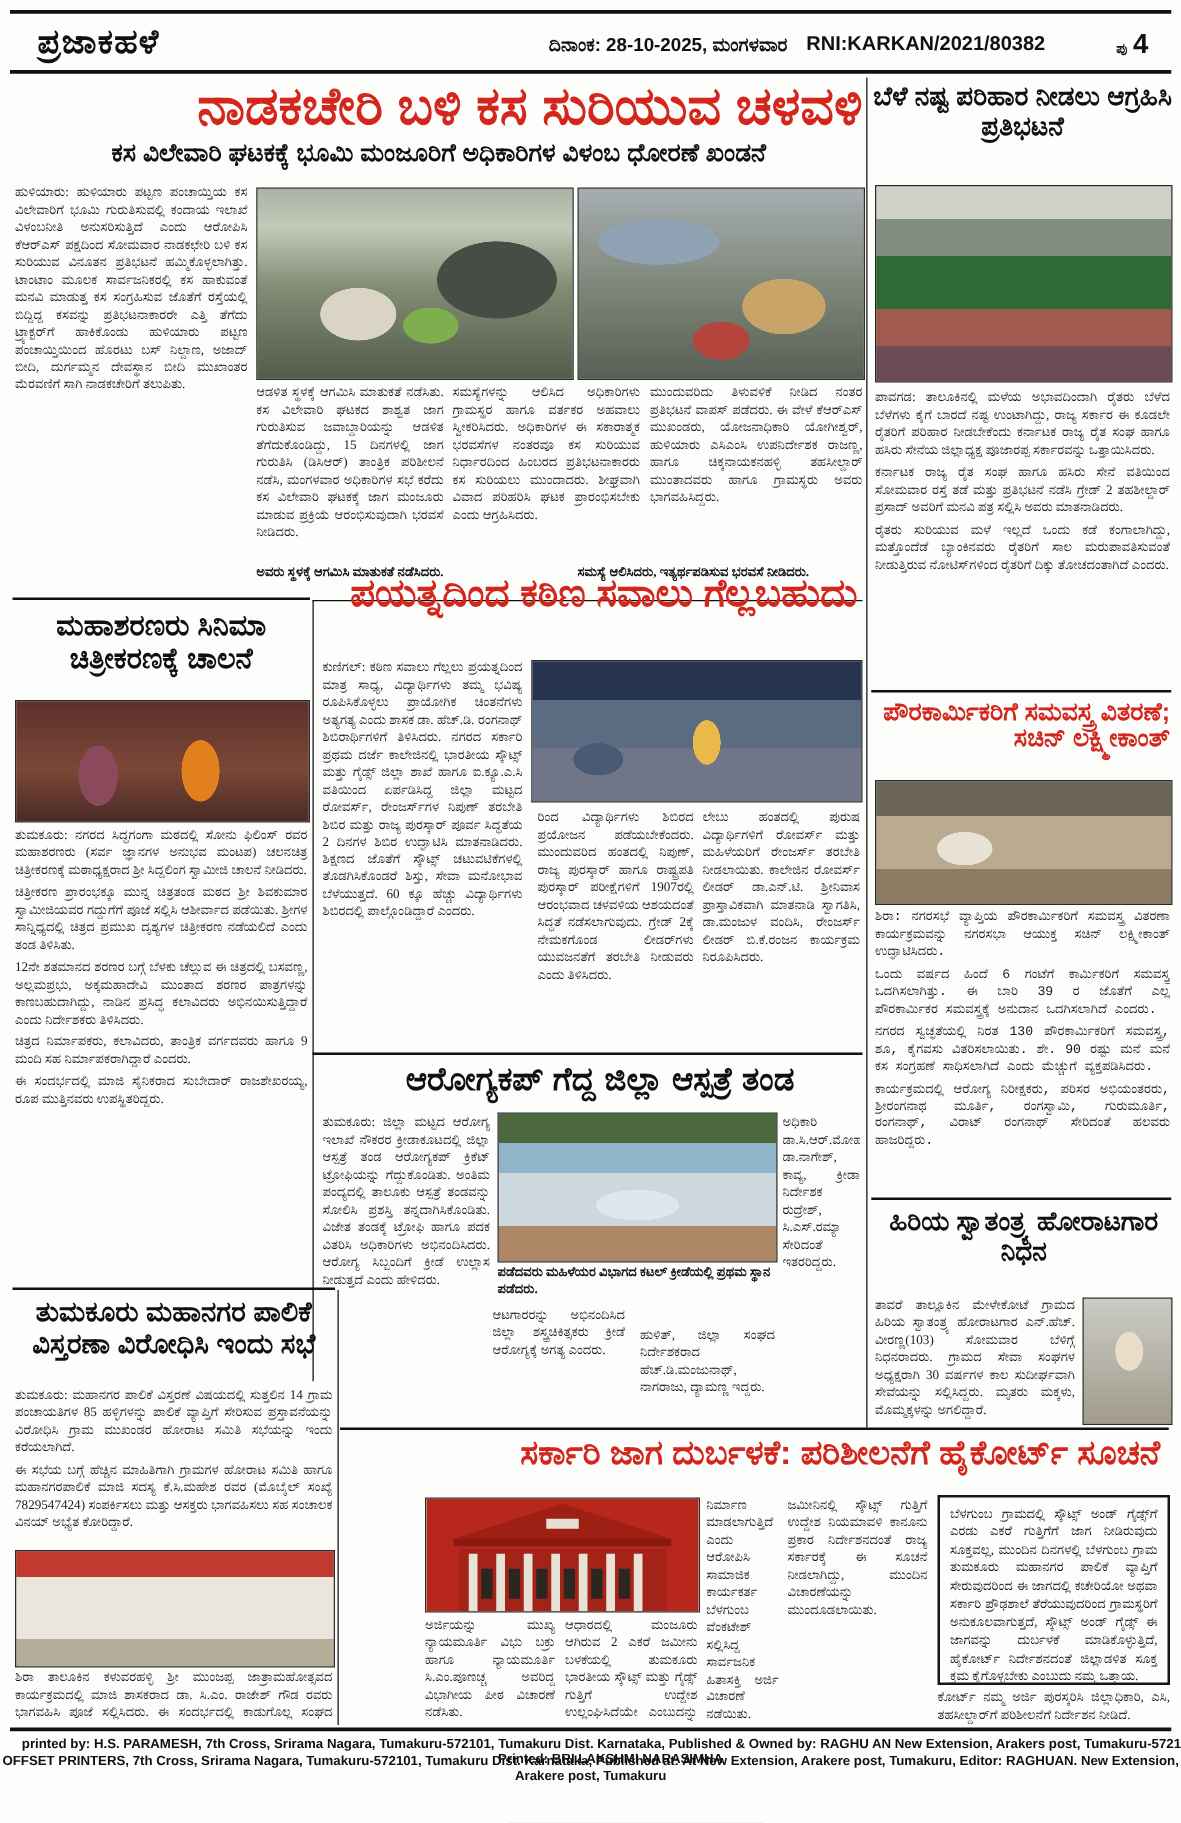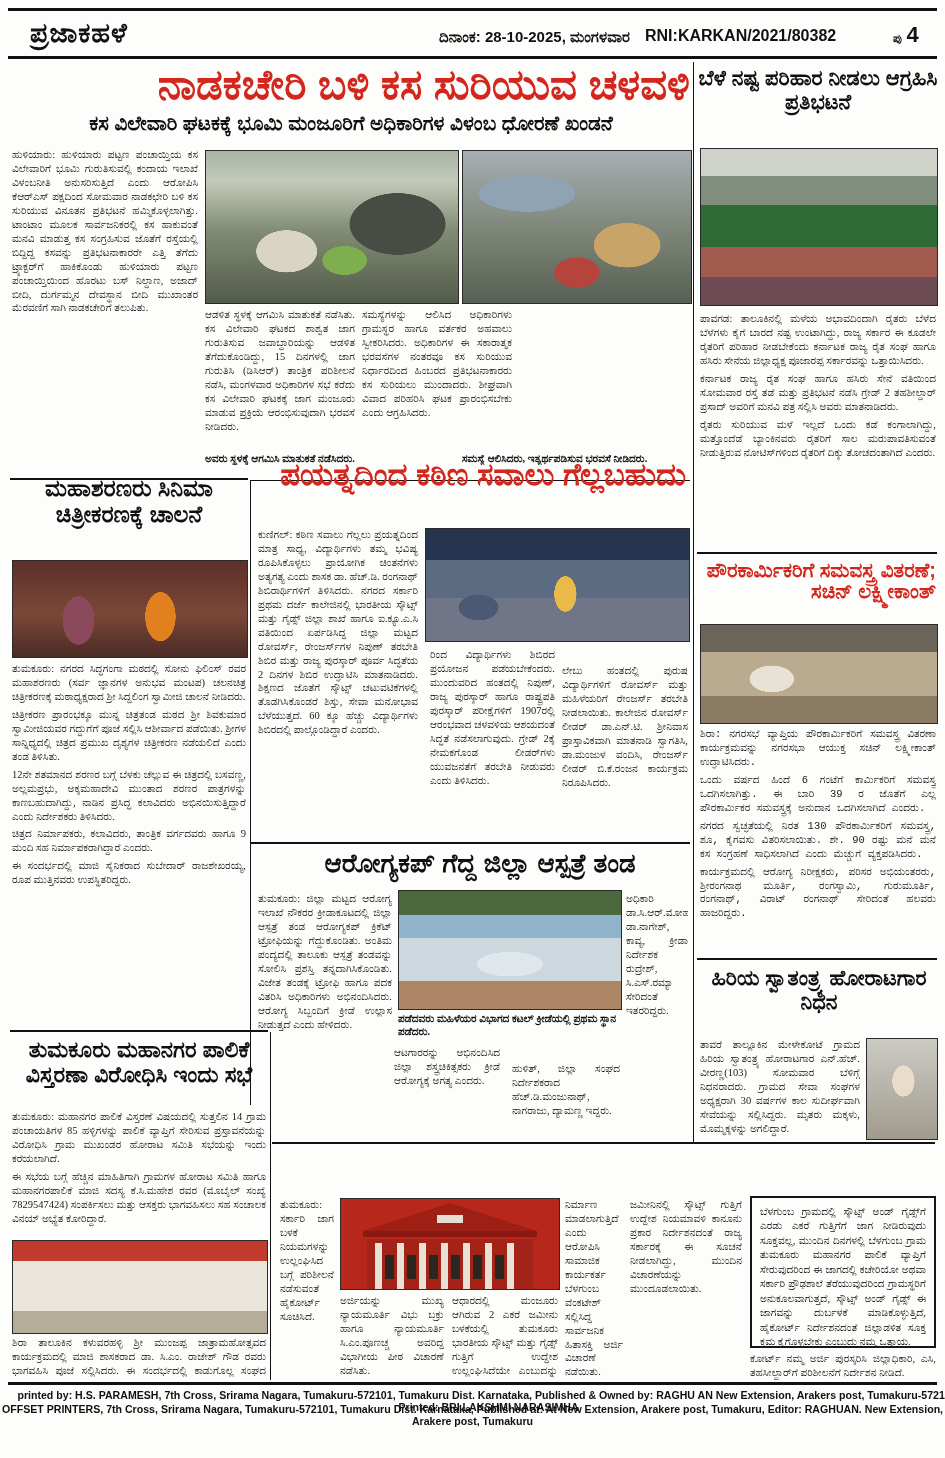--- a/index.html
+++ b/index.html
@@ -76,52 +76,53 @@
   <div class="abs hl-red" style="left:12px;top:63px;width:678px;font-size:42px;">ನಾಡಕಚೇರಿ ಬಳಿ ಕಸ ಸುರಿಯುವ ಚಳವಳಿ</div>
   <div class="abs hl-black" style="left:12px;top:112px;width:678px;font-size:20px;">ಕಸ ವಿಲೇವಾರಿ ಘಟಕಕ್ಕೆ ಭೂಮಿ ಮಂಜೂರಿಗೆ ಅಧಿಕಾರಿಗಳ ವಿಳಂಬ ಧೋರಣೆ ಖಂಡನೆ</div>
 
   <div class="abs body-txt" style="left:12px;top:148px;width:186px;height:318px;">ಹುಳಿಯಾರು: ಹುಳಿಯಾರು ಪಟ್ಟಣ ಪಂಚಾಯ್ತಿಯ ಕಸ ವಿಲೇವಾರಿಗೆ ಭೂಮಿ ಗುರುತಿಸುವಲ್ಲಿ ಕಂದಾಯ ಇಲಾಖೆ ವಿಳಂಬನೀತಿ ಅನುಸರಿಸುತ್ತಿದೆ ಎಂದು ಆರೋಪಿಸಿ ಕೆಆರ್‌ಎಸ್ ಪಕ್ಷದಿಂದ ಸೋಮವಾರ ನಾಡಕಛೇರಿ ಬಳಿ ಕಸ ಸುರಿಯುವ ವಿನೂತನ ಪ್ರತಿಭಟನೆ ಹಮ್ಮಿಕೊಳ್ಳಲಾಗಿತ್ತು. ಟಾಂಟಾಂ ಮೂಲಕ ಸಾರ್ವಜನಿಕರಲ್ಲಿ ಕಸ ಹಾಕುವಂತೆ ಮನವಿ ಮಾಡುತ್ತ ಕಸ ಸಂಗ್ರಹಿಸುವ ಜೊತೆಗೆ ರಸ್ತೆಯಲ್ಲಿ ಬಿದ್ದಿದ್ದ ಕಸವನ್ನು ಪ್ರತಿಭಟನಾಕಾರರೇ ಎತ್ತಿ ತೆಗೆದು ಟ್ರ್ಯಾಕ್ಟರ್‌ಗೆ ಹಾಕಿಕೊಂಡು ಹುಳಿಯಾರು ಪಟ್ಟಣ ಪಂಚಾಯ್ತಿಯಿಂದ ಹೊರಟು ಬಸ್ ನಿಲ್ದಾಣ, ಅಜಾದ್ ಬೀದಿ, ದುರ್ಗಮ್ಮನ ದೇವಸ್ಥಾನ ಬೀದಿ ಮುಖಾಂತರ ಮೆರವಣಿಗೆ ಸಾಗಿ ನಾಡಕಚೇರಿಗೆ ತಲುಪಿತು.</div>
 
   <div class="photo ph-garbage" style="left:205px;top:150px;width:252px;height:152px;"></div>
   <div class="photo ph-crowd2" style="left:462px;top:150px;width:228px;height:152px;"></div>
 
   <div class="abs body-txt" style="left:205px;top:308px;width:150px;height:140px;">ಆಡಳಿತ ಸ್ಥಳಕ್ಕೆ ಆಗಮಿಸಿ ಮಾತುಕತೆ ನಡೆಸಿತು. ಕಸ ವಿಲೇವಾರಿ ಘಟಕದ ಶಾಶ್ವತ ಜಾಗ ಗುರುತಿಸುವ ಜವಾಬ್ದಾರಿಯನ್ನು ಆಡಳಿತ ತೆಗೆದುಕೊಂಡಿದ್ದು, 15 ದಿನಗಳಲ್ಲಿ ಜಾಗ ಗುರುತಿಸಿ (ಡಿಸಿಆರ್) ತಾಂತ್ರಿಕ ಪರಿಶೀಲನೆ ನಡೆಸಿ, ಮಂಗಳವಾರ ಅಧಿಕಾರಿಗಳ ಸಭೆ ಕರೆದು ಕಸ ವಿಲೇವಾರಿ ಘಟಕಕ್ಕೆ ಜಾಗ ಮಂಜೂರು ಮಾಡುವ ಪ್ರಕ್ರಿಯೆ ಆರಂಭಿಸುವುದಾಗಿ ಭರವಸೆ ನೀಡಿದರು.</div>
   <div class="abs body-txt" style="left:362px;top:308px;width:150px;height:140px;">ಸಮಸ್ಯೆಗಳನ್ನು ಆಲಿಸಿದ ಅಧಿಕಾರಿಗಳು ಗ್ರಾಮಸ್ಥರ ಹಾಗೂ ವರ್ತಕರ ಅಹವಾಲು ಸ್ವೀಕರಿಸಿದರು. ಅಧಿಕಾರಿಗಳ ಈ ಸಕಾರಾತ್ಮಕ ಭರವಸೆಗಳ ನಂತರವೂ ಕಸ ಸುರಿಯುವ ನಿರ್ಧಾರದಿಂದ ಹಿಂಬರದ ಪ್ರತಿಭಟನಾಕಾರರು ಕಸ ಸುರಿಯಲು ಮುಂದಾದರು. ಶೀಘ್ರವಾಗಿ ವಿವಾದ ಪರಿಹರಿಸಿ ಘಟಕ ಪ್ರಾರಂಭಿಸಬೇಕು ಎಂದು ಆಗ್ರಹಿಸಿದರು.</div>
+  <div class="abs body-txt" style="left:520px;top:308px;width:170px;height:140px;">ಮುಂದುವರಿದು ತಿಳುವಳಿಕೆ ನೀಡಿದ ನಂತರ ಪ್ರತಿಭಟನೆ ವಾಪಸ್ ಪಡೆದರು. ಈ ವೇಳೆ ಕೆಆರ್‌ಎಸ್ ಮುಖಂಡರು, ಯೋಜನಾಧಿಕಾರಿ ಯೋಗೀಶ್ವರ್, ಹುಳಿಯಾರು ಎಸಿಎಂಸಿ ಉಪನಿರ್ದೇಶಕ ರಾಜಣ್ಣ, ಹಾಗೂ ಚಿಕ್ಕನಾಯಕನಹಳ್ಳಿ ತಹಸೀಲ್ದಾರ್ ಮುಂತಾದವರು ಹಾಗೂ ಗ್ರಾಮಸ್ಥರು ಅವರು ಭಾಗವಹಿಸಿದ್ದರು.</div>
 
   <div class="abs caption" style="left:205px;top:452px;width:250px;">ಅವರು ಸ್ಥಳಕ್ಕೆ ಆಗಮಿಸಿ ಮಾತುಕತೆ ನಡೆಸಿದರು.</div>
   <div class="abs caption" style="left:462px;top:452px;width:228px;">ಸಮಸ್ಯೆ ಆಲಿಸಿದರು, ಇತ್ಯರ್ಥಪಡಿಸುವ ಭರವಸೆ ನೀಡಿದರು.</div>
 
   <div class="abs rule" style="left:693px;top:62px;width:1px;height:1080px;"></div>
 
   <div class="abs hl-black" style="left:698px;top:66px;width:240px;font-size:21px;">ಬೆಳೆ ನಷ್ಟ ಪರಿಹಾರ ನೀಡಲು ಆಗ್ರಹಿಸಿ ಪ್ರತಿಭಟನೆ</div>
   <div class="photo ph-banner-green" style="left:700px;top:148px;width:236px;height:156px;"></div>
   <div class="abs body-txt" style="left:700px;top:312px;width:236px;height:238px;">
     <p>ಪಾವಗಡ: ತಾಲೂಕಿನಲ್ಲಿ ಮಳೆಯ ಅಭಾವದಿಂದಾಗಿ ರೈತರು ಬೆಳೆದ ಬೆಳೆಗಳು ಕೈಗೆ ಬಾರದೆ ನಷ್ಟ ಉಂಟಾಗಿದ್ದು, ರಾಜ್ಯ ಸರ್ಕಾರ ಈ ಕೂಡಲೇ ರೈತರಿಗೆ ಪರಿಹಾರ ನೀಡಬೇಕೆಂದು ಕರ್ನಾಟಕ ರಾಜ್ಯ ರೈತ ಸಂಘ ಹಾಗೂ ಹಸಿರು ಸೇನೆಯ ಜಿಲ್ಲಾಧ್ಯಕ್ಷ ಪೂಜಾರಪ್ಪ ಸರ್ಕಾರವನ್ನು ಒತ್ತಾಯಿಸಿದರು.</p>
     <p>ಕರ್ನಾಟಕ ರಾಜ್ಯ ರೈತ ಸಂಘ ಹಾಗೂ ಹಸಿರು ಸೇನೆ ವತಿಯಿಂದ ಸೋಮವಾರ ರಸ್ತೆ ತಡೆ ಮತ್ತು ಪ್ರತಿಭಟನೆ ನಡೆಸಿ ಗ್ರೇಡ್ 2 ತಹಶೀಲ್ದಾರ್ ಪ್ರಸಾದ್ ಅವರಿಗೆ ಮನವಿ ಪತ್ರ ಸಲ್ಲಿಸಿ ಅವರು ಮಾತನಾಡಿದರು.</p>
     <p>ರೈತರು ಸುರಿಯುವ ಮಳೆ ಇಲ್ಲದೆ ಒಂದು ಕಡೆ ಕಂಗಾಲಾಗಿದ್ದು, ಮತ್ತೊಂದೆಡೆ ಬ್ಯಾಂಕಿನವರು ರೈತರಿಗೆ ಸಾಲ ಮರುಪಾವತಿಸುವಂತೆ ನೀಡುತ್ತಿರುವ ನೋಟಿಸ್‌ಗಳಿಂದ ರೈತರಿಗೆ ದಿಕ್ಕು ತೋಚದಂತಾಗಿದೆ ಎಂದರು.</p>
   </div>
 
   <div class="abs rule" style="left:10px;top:478px;width:238px;height:2px;"></div>
-  <div class="abs hl-black" style="left:12px;top:476px;width:234px;font-size:23px;">ಮಹಾಶರಣರು ಸಿನಿಮಾ ಚಿತ್ರೀಕರಣಕ್ಕೆ ಚಾಲನೆ</div>
+  <div class="abs hl-black" style="left:12px;top:488px;width:234px;font-size:23px;">ಮಹಾಶರಣರು ಸಿನಿಮಾ ಚಿತ್ರೀಕರಣಕ್ಕೆ ಚಾಲನೆ</div>
   <div class="photo ph-swami" style="left:12px;top:560px;width:234px;height:96px;"></div>
   <div class="abs body-txt" style="left:12px;top:662px;width:234px;height:362px;">
     <p>ತುಮಕೂರು: ನಗರದ ಸಿದ್ಧಗಂಗಾ ಮಠದಲ್ಲಿ ಸೋನು ಫಿಲಿಂಸ್ ರವರ ಮಹಾಶರಣರು (ಸರ್ವ ಜ್ಞಾನಗಳ ಅನುಭವ ಮಂಟಪ) ಚಲನಚಿತ್ರ ಚಿತ್ರೀಕರಣಕ್ಕೆ ಮಠಾಧ್ಯಕ್ಷರಾದ ಶ್ರೀ ಸಿದ್ದಲಿಂಗ ಸ್ವಾಮೀಜಿ ಚಾಲನೆ ನೀಡಿದರು.</p>
     <p>ಚಿತ್ರೀಕರಣ ಪ್ರಾರಂಭಕ್ಕೂ ಮುನ್ನ ಚಿತ್ರತಂಡ ಮಠದ ಶ್ರೀ ಶಿವಕುಮಾರ ಸ್ವಾಮೀಜಿಯವರ ಗದ್ದುಗೆಗೆ ಪೂಜೆ ಸಲ್ಲಿಸಿ ಆಶೀರ್ವಾದ ಪಡೆಯಿತು. ಶ್ರೀಗಳ ಸಾನ್ನಿಧ್ಯದಲ್ಲಿ ಚಿತ್ರದ ಪ್ರಮುಖ ದೃಶ್ಯಗಳ ಚಿತ್ರೀಕರಣ ನಡೆಯಲಿದೆ ಎಂದು ತಂಡ ತಿಳಿಸಿತು.</p>
     <p>12ನೇ ಶತಮಾನದ ಶರಣರ ಬಗ್ಗೆ ಬೆಳಕು ಚೆಲ್ಲುವ ಈ ಚಿತ್ರದಲ್ಲಿ ಬಸವಣ್ಣ, ಅಲ್ಲಮಪ್ರಭು, ಅಕ್ಕಮಹಾದೇವಿ ಮುಂತಾದ ಶರಣರ ಪಾತ್ರಗಳನ್ನು ಕಾಣಬಹುದಾಗಿದ್ದು, ನಾಡಿನ ಪ್ರಸಿದ್ಧ ಕಲಾವಿದರು ಅಭಿನಯಿಸುತ್ತಿದ್ದಾರೆ ಎಂದು ನಿರ್ದೇಶಕರು ತಿಳಿಸಿದರು.</p>
     <p>ಚಿತ್ರದ ನಿರ್ಮಾಪಕರು, ಕಲಾವಿದರು, ತಾಂತ್ರಿಕ ವರ್ಗದವರು ಹಾಗೂ 9 ಮಂದಿ ಸಹ ನಿರ್ಮಾಪಕರಾಗಿದ್ದಾರೆ ಎಂದರು.</p>
     <p>ಈ ಸಂದರ್ಭದಲ್ಲಿ ಮಾಜಿ ಸೈನಿಕರಾದ ಸುಬೇದಾರ್ ರಾಜಶೇಖರಯ್ಯ, ರೂಪ ಮುತ್ತಿನವರು ಉಪಸ್ಥಿತರಿದ್ದರು.</p>
   </div>
 
   <div class="abs rule" style="left:250px;top:480px;width:440px;height:1px;"></div>
   <div class="abs rule" style="left:250px;top:480px;width:1px;height:625px;"></div>
   <div class="abs hl-red" style="left:258px;top:459px;width:428px;font-size:31px;">ಪಯತ್ನದಿಂದ ಕಠಿಣ ಸವಾಲು ಗೆಲ್ಲಬಹುದು</div>
   <div class="photo ph-scouts" style="left:425px;top:528px;width:263px;height:112px;"></div>
   <div class="abs body-txt" style="left:258px;top:528px;width:160px;height:308px;">ಕುಣಿಗಲ್: ಕಠಿಣ ಸವಾಲು ಗೆಲ್ಲಲು ಪ್ರಯತ್ನದಿಂದ ಮಾತ್ರ ಸಾಧ್ಯ, ವಿದ್ಯಾರ್ಥಿಗಳು ತಮ್ಮ ಭವಿಷ್ಯ ರೂಪಿಸಿಕೊಳ್ಳಲು ಪ್ರಾಯೋಗಿಕ ಚಿಂತನೆಗಳು ಅತ್ಯಗತ್ಯ ಎಂದು ಶಾಸಕ ಡಾ. ಹೆಚ್.ಡಿ. ರಂಗನಾಥ್ ಶಿಬಿರಾರ್ಥಿಗಳಿಗೆ ತಿಳಿಸಿದರು. ನಗರದ ಸರ್ಕಾರಿ ಪ್ರಥಮ ದರ್ಜೆ ಕಾಲೇಜಿನಲ್ಲಿ ಭಾರತೀಯ ಸ್ಕೌಟ್ಸ್ ಮತ್ತು ಗೈಡ್ಸ್ ಜಿಲ್ಲಾ ಶಾಖೆ ಹಾಗೂ ಐ.ಕ್ಯೂ.ಎ.ಸಿ ವತಿಯಿಂದ ಏರ್ಪಡಿಸಿದ್ದ ಜಿಲ್ಲಾ ಮಟ್ಟದ ರೋವರ್ಸ್, ರೇಂಜರ್ಸ್‌ಗಳ ನಿಪುಣ್ ತರಬೇತಿ ಶಿಬಿರ ಮತ್ತು ರಾಜ್ಯ ಪುರಸ್ಕಾರ್ ಪೂರ್ವ ಸಿದ್ಧತೆಯ 2 ದಿನಗಳ ಶಿಬಿರ ಉದ್ಘಾಟಿಸಿ ಮಾತನಾಡಿದರು. ಶಿಕ್ಷಣದ ಜೊತೆಗೆ ಸ್ಕೌಟ್ಸ್ ಚಟುವಟಿಕೆಗಳಲ್ಲಿ ತೊಡಗಿಸಿಕೊಂಡರೆ ಶಿಸ್ತು, ಸೇವಾ ಮನೋಭಾವ ಬೆಳೆಯುತ್ತದೆ. 60 ಕ್ಕೂ ಹೆಚ್ಚು ವಿದ್ಯಾರ್ಥಿಗಳು ಶಿಬಿರದಲ್ಲಿ ಪಾಲ್ಗೊಂಡಿದ್ದಾರೆ ಎಂದರು.</div>
   <div class="abs body-txt" style="left:430px;top:648px;width:125px;height:188px;">ರಿಂದ ವಿದ್ಯಾರ್ಥಿಗಳು ಶಿಬಿರದ ಪ್ರಯೋಜನ ಪಡೆಯಬೇಕೆಂದರು. ಮುಂದುವರಿದ ಹಂತದಲ್ಲಿ ನಿಪುಣ್, ರಾಜ್ಯ ಪುರಸ್ಕಾರ್ ಹಾಗೂ ರಾಷ್ಟ್ರಪತಿ ಪುರಸ್ಕಾರ್ ಪರೀಕ್ಷೆಗಳಿಗೆ 1907ರಲ್ಲಿ ಆರಂಭವಾದ ಚಳವಳಿಯ ಆಶಯದಂತೆ ಸಿದ್ಧತೆ ನಡೆಸಲಾಗುವುದು. ಗ್ರೇಡ್ 2ಕ್ಕೆ ನೇಮಕಗೊಂಡ ಲೀಡರ್‌ಗಳು ಯುವಜನತೆಗೆ ತರಬೇತಿ ನೀಡುವರು ಎಂದು ತಿಳಿಸಿದರು.</div>
-  <div class="abs body-txt" style="left:562px;top:648px;width:126px;height:188px;margin-top:16px;">ಲೇಬು ಹಂತದಲ್ಲಿ ಪುರುಷ ವಿದ್ಯಾರ್ಥಿಗಳಿಗೆ ರೋವರ್ಸ್ ಮತ್ತು ಮಹಿಳೆಯರಿಗೆ ರೇಂಜರ್ಸ್ ತರಬೇತಿ ನೀಡಲಾಯಿತು. ಕಾಲೇಜಿನ ರೋವರ್ಸ್ ಲೀಡರ್ ಡಾ.ಎನ್.ಟಿ. ಶ್ರೀನಿವಾಸ ಪ್ರಾಸ್ತಾವಿಕವಾಗಿ ಮಾತನಾಡಿ ಸ್ವಾಗತಿಸಿ, ಡಾ.ಮಂಜುಳ ವಂದಿಸಿ, ರೇಂಜರ್ಸ್ ಲೀಡರ್ ಬಿ.ಕೆ.ರಂಜನ ಕಾರ್ಯಕ್ರಮ ನಿರೂಪಿಸಿದರು.</div>
+  <div class="abs body-txt" style="left:562px;top:648px;width:126px;height:188px;">ಲೇಬು ಹಂತದಲ್ಲಿ ಪುರುಷ ವಿದ್ಯಾರ್ಥಿಗಳಿಗೆ ರೋವರ್ಸ್ ಮತ್ತು ಮಹಿಳೆಯರಿಗೆ ರೇಂಜರ್ಸ್ ತರಬೇತಿ ನೀಡಲಾಯಿತು. ಕಾಲೇಜಿನ ರೋವರ್ಸ್ ಲೀಡರ್ ಡಾ.ಎನ್.ಟಿ. ಶ್ರೀನಿವಾಸ ಪ್ರಾಸ್ತಾವಿಕವಾಗಿ ಮಾತನಾಡಿ ಸ್ವಾಗತಿಸಿ, ಡಾ.ಮಂಜುಳ ವಂದಿಸಿ, ರೇಂಜರ್ಸ್ ಲೀಡರ್ ಬಿ.ಕೆ.ರಂಜನ ಕಾರ್ಯಕ್ರಮ ನಿರೂಪಿಸಿದರು.</div>
 
   <div class="abs rule" style="left:250px;top:842px;width:440px;height:2px;"></div>
   <div class="abs hl-black" style="left:278px;top:849px;width:404px;font-size:26px;">ಆರೋಗ್ಯಕಪ್ ಗೆದ್ದ ಜಿಲ್ಲಾ ಆಸ್ಪತ್ರೆ ತಂಡ</div>
   <div class="abs body-txt" style="left:258px;top:892px;width:134px;height:212px;">ತುಮಕೂರು: ಜಿಲ್ಲಾ ಮಟ್ಟದ ಆರೋಗ್ಯ ಇಲಾಖೆ ನೌಕರರ ಕ್ರೀಡಾಕೂಟದಲ್ಲಿ ಜಿಲ್ಲಾ ಆಸ್ಪತ್ರೆ ತಂಡ ಆರೋಗ್ಯಕಪ್ ಕ್ರಿಕೆಟ್ ಟ್ರೋಫಿಯನ್ನು ಗೆದ್ದುಕೊಂಡಿತು. ಅಂತಿಮ ಪಂದ್ಯದಲ್ಲಿ ತಾಲೂಕು ಆಸ್ಪತ್ರೆ ತಂಡವನ್ನು ಸೋಲಿಸಿ ಪ್ರಶಸ್ತಿ ತನ್ನದಾಗಿಸಿಕೊಂಡಿತು. ವಿಜೇತ ತಂಡಕ್ಕೆ ಟ್ರೋಫಿ ಹಾಗೂ ಪದಕ ವಿತರಿಸಿ ಅಧಿಕಾರಿಗಳು ಅಭಿನಂದಿಸಿದರು. ಆರೋಗ್ಯ ಸಿಬ್ಬಂದಿಗೆ ಕ್ರೀಡೆ ಉಲ್ಲಾಸ ನೀಡುತ್ತದೆ ಎಂದು ಹೇಳಿದರು.</div>
   <div class="photo ph-cricket" style="left:398px;top:890px;width:222px;height:118px;"></div>
   <div class="abs caption" style="left:398px;top:1012px;width:222px;height:30px;">ಪಡೆದವರು ಮಹಿಳೆಯರ ವಿಭಾಗದ ಕಟಲ್ ಕ್ರೀಡೆಯಲ್ಲಿ ಪ್ರಥಮ ಸ್ಥಾನ ಪಡೆದರು.</div>
   <div class="abs body-txt" style="left:394px;top:1046px;width:106px;height:58px;">ಆಟಗಾರರನ್ನು ಅಭಿನಂದಿಸಿದ ಜಿಲ್ಲಾ ಶಸ್ತ್ರಚಿಕಿತ್ಸಕರು ಕ್ರೀಡೆ ಆರೋಗ್ಯಕ್ಕೆ ಅಗತ್ಯ ಎಂದರು.</div>
   <div class="abs body-txt" style="left:512px;top:1046px;width:108px;height:58px;margin-top:16px;">ಹುಳಿತ್, ಜಿಲ್ಲಾ ಸಂಘದ ನಿರ್ದೇಶಕರಾದ ಹೆಚ್.ಡಿ.ಮಂಜುನಾಥ್, ನಾಗರಾಜು, ದ್ಯಾಮಣ್ಣ ಇದ್ದರು.</div>
   <div class="abs body-txt" style="left:626px;top:892px;width:62px;height:212px;">ಅಧಿಕಾರಿ ಡಾ.ಸಿ.ಆರ್.ಮೋಹನ್, ಡಾ.ನಾಗೇಶ್, ಕಾವ್ಯ, ಕ್ರೀಡಾ ನಿರ್ದೇಶಕ ರುದ್ರೇಶ್, ಸಿ.ಎಸ್.ರಮ್ಯಾ ಸೇರಿದಂತೆ ಇತರರಿದ್ದರು.</div>
 
@@ -144,22 +145,22 @@
   <div class="abs rule" style="left:270px;top:1032px;width:1px;height:348px;"></div>
   <div class="abs hl-black" style="left:12px;top:1038px;width:254px;font-size:22px;">ತುಮಕೂರು ಮಹಾನಗರ ಪಾಲಿಕೆ ವಿಸ್ತರಣಾ ವಿರೋಧಿಸಿ ಇಂದು ಸಭೆ</div>
   <div class="abs body-txt" style="left:12px;top:1110px;width:254px;height:128px;">
     <p>ತುಮಕೂರು: ಮಹಾನಗರ ಪಾಲಿಕೆ ವಿಸ್ತರಣೆ ವಿಷಯದಲ್ಲಿ ಸುತ್ತಲಿನ 14 ಗ್ರಾಮ ಪಂಚಾಯತಿಗಳ 85 ಹಳ್ಳಿಗಳನ್ನು ಪಾಲಿಕೆ ವ್ಯಾಪ್ತಿಗೆ ಸೇರಿಸುವ ಪ್ರಸ್ತಾವನೆಯನ್ನು ವಿರೋಧಿಸಿ ಗ್ರಾಮ ಮುಖಂಡರ ಹೋರಾಟ ಸಮಿತಿ ಸಭೆಯನ್ನು ಇಂದು ಕರೆಯಲಾಗಿದೆ.</p>
     <p>ಈ ಸಭೆಯ ಬಗ್ಗೆ ಹೆಚ್ಚಿನ ಮಾಹಿತಿಗಾಗಿ ಗ್ರಾಮಗಳ ಹೋರಾಟ ಸಮಿತಿ ಹಾಗೂ ಮಹಾನಗರಪಾಲಿಕೆ ಮಾಜಿ ಸದಸ್ಯ ಕೆ.ಸಿ.ಮಹೇಶ ರವರ (ಮೊಬೈಲ್ ಸಂಖ್ಯೆ 7829547424) ಸಂಪರ್ಕಿಸಲು ಮತ್ತು ಆಸಕ್ತರು ಭಾಗವಹಿಸಲು ಸಹ ಸಂಚಾಲಕ ವಿನಯ್ ಅಭ್ಯೆತ ಕೋರಿದ್ದಾರೆ.</p>
   </div>
   <div class="photo ph-event" style="left:12px;top:1240px;width:254px;height:92px;"></div>
   <div class="abs body-txt" style="left:12px;top:1336px;width:254px;height:44px;">ಶಿರಾ ತಾಲೂಕಿನ ಕಳುವರಹಳ್ಳಿ ಶ್ರೀ ಮುಂಜಪ್ಪ ಜಾತ್ರಾಮಹೋತ್ಸವದ ಕಾರ್ಯಕ್ರಮದಲ್ಲಿ ಮಾಜಿ ಶಾಸಕರಾದ ಡಾ. ಸಿ.ಎಂ. ರಾಜೇಶ್ ಗೌಡ ರವರು ಭಾಗವಹಿಸಿ ಪೂಜೆ ಸಲ್ಲಿಸಿದರು. ಈ ಸಂದರ್ಭದಲ್ಲಿ ಕಾಡುಗೊಲ್ಲ ಸಂಘದ ರಾಜ್ಯಾಧ್ಯಕ್ಷ ರಾಜಣ್ಣ, ಮುಖಂಡರಾದ ಈಶ್ವರ್, ದೊಡ್ಡಿರಪ್ಪ, ಶಿವಣ್ಣ, ಗುಮ್ಮಣ್ಣ ಇದ್ದರು.</div>
 
   <div class="abs rule" style="left:272px;top:1142px;width:663px;height:2px;"></div>
+  <div class="abs hl-red" style="left:280px;top:1148px;width:648px;font-size:27px;">ಸರ್ಕಾರಿ ಜಾಗ ದುರ್ಬಳಕೆ: ಪರಿಶೀಲನೆಗೆ ಹೈಕೋರ್ಟ್ ಸೂಚನೆ</div>
 
-  <div class="abs body-txt" style="left:280px;top:1198px;width:54px;height:180px;">ತುಮಕೂರು: ಸರ್ಕಾರಿ ಜಾಗ ಬಳಕೆ ನಿಯಮಗಳನ್ನು ಉಲ್ಲಂಘಿಸಿದ ಬಗ್ಗೆ ಪರಿಶೀಲನೆ ನಡೆಸುವಂತೆ ಹೈಕೋರ್ಟ್ ಸೂಚಿಸಿದೆ.</div>
 
   <div class="photo" style="left:340px;top:1198px;width:218px;height:90px;">
     <svg width="218" height="90" viewBox="0 0 218 90">
       <rect width="218" height="90" fill="#b8271c"></rect>
       <polygon points="109,4 196,32 22,32" fill="#9e2015"></polygon>
       <rect x="22" y="32" width="174" height="6" fill="#8a1a11"></rect>
       <rect x="96" y="16" width="26" height="8" fill="#e6ded0"></rect>
       <rect x="26" y="40" width="166" height="50" fill="#a32318"></rect>
       <rect x="34" y="44" width="7" height="46" fill="#e8e2d6"></rect>
       <rect x="56" y="44" width="7" height="46" fill="#e8e2d6"></rect>

